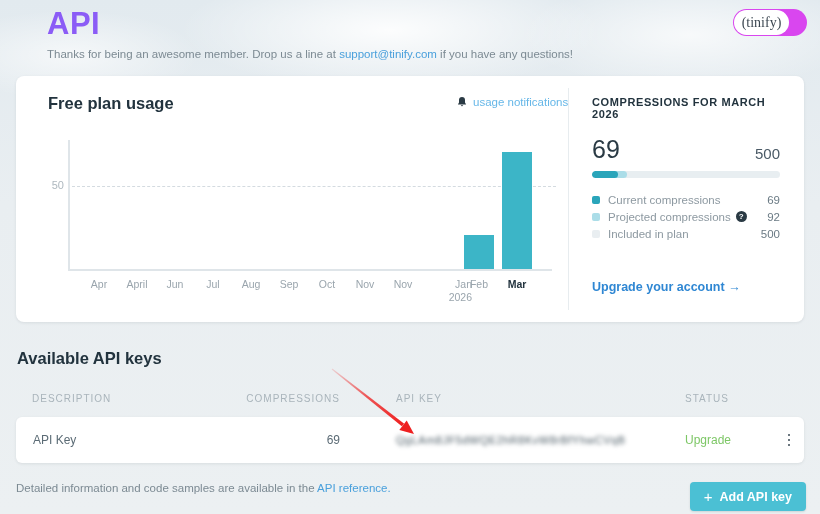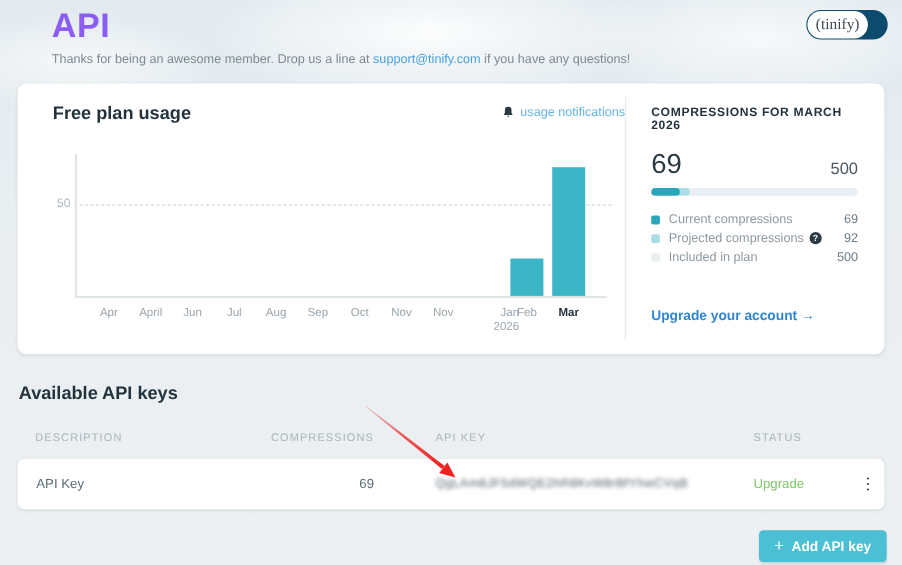--- a/index.html
+++ b/index.html
@@ -18,21 +18,21 @@
   #app { position:relative; width:820px; height:514px; }
 
   
   .page-title { position:absolute; left:47px; top:6px; font-size:31px; font-weight:bold;
     color:#8b5cf6; letter-spacing:.5px; }
   .subtitle { position:absolute; left:47px; top:48px; font-size:11.5px; color:#7c8a93; }
   .subtitle a { color:#4aa0dc; text-decoration:none; }
 
   
   .logo { position:absolute; right:13px; top:9px; width:74px; height:27px;
-    background:#0c4a6e; border-radius:14px; }
+    background:#d946ef; border-radius:14px; }
   .logo-inner { position:absolute; left:1px; top:1px; width:55px; height:25px;
     background:#fff; border-radius:13px; display:flex; align-items:center; justify-content:center;
     font-family:"Liberation Serif", serif; font-size:14px; color:#3d4852; }
 
   .card { position:absolute; background:#fff; border-radius:8px;
     box-shadow:0 1px 3px rgba(40,60,70,.10); }
   #usage-card { left:16px; top:76px; width:788px; height:246px;padding-left:40px; }
 
   .card-title { position:absolute; left:32px; top:18px; font-size:16.5px; font-weight:bold; color:#22333e; }
 
@@ -197,20 +197,21 @@
     <div class="cell" id="cell-comp">69</div>
     <div class="cell" id="cell-key">QgLAm8JF5dWQE2hR8KvW8rBfYhwCVqB</div>
     <div class="cell" id="cell-status">Upgrade</div>
     <div class="kebab">
         <i></i>
         <i></i>
         <i></i>
       </div>
   </div>
 
+  <div class="footer-note"><span>Detailed information and code samples are available in the </span><a href="#">API reference.</a></div>
 
   <button class="add-btn">
     <span class="plus">+</span>
     <span>Add API key</span>
   </button>
 
   <svg id="annotation">
     <defs>
       <linearGradient id="fade" x1="332" y1="369" x2="403" y2="425" gradientUnits="userSpaceOnUse">
         <stop offset="0" stop-color="#ee2020" stop-opacity="0.15"></stop>

